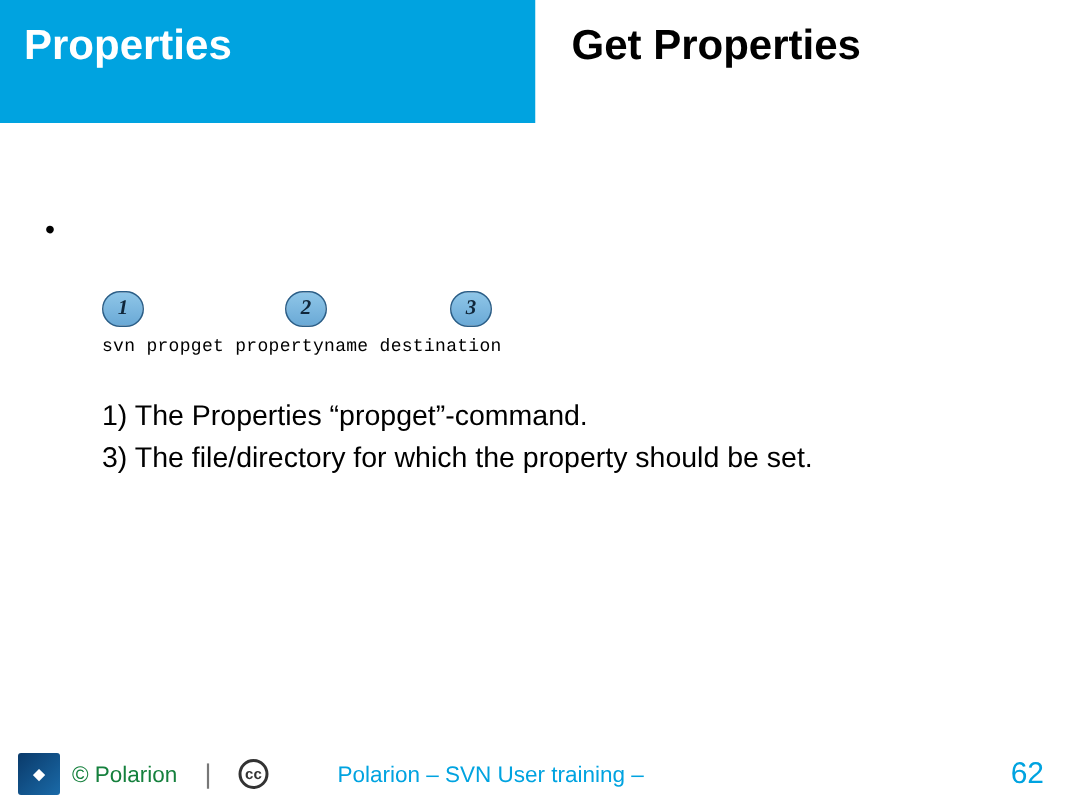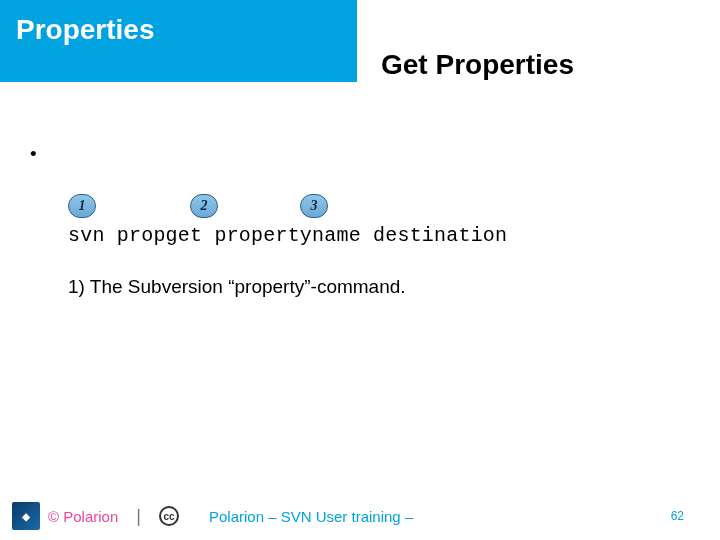--- a/index.html
+++ b/index.html
@@ -8,21 +8,21 @@
   .header {
     width: 720px; height: 82px; display: flex;
   }
   .header-left {
     width: 357px; height: 82px; background: #00a3e0;
     color: #fff; font-weight: bold; font-size: 28px;
     padding: 14px 16px;
   }
   .header-right {
     flex: 1; height: 82px; background: #fff; color: #000;
-    font-weight: bold; font-size: 28px; padding: 14px 24px; margin-top: 35px;
+    font-weight: bold; font-size: 28px; padding: 14px 24px;
   }
   .body {
     padding: 60px 30px 0 30px;
     font-size: 19px; color: #000;
   }
   .bullet-row { display: flex; align-items: flex-start; gap: 18px; margin-bottom: 28px; }
   .bullet-dot { font-size: 19px; line-height: 24px; }
   .bullet-text { font-size: 19px; line-height: 24px; }
   .callouts { display: flex; gap: 0; margin-left: 38px; margin-bottom: 6px; align-items: center; }
   .callout {
@@ -30,42 +30,42 @@
     background: linear-gradient(#8fc6e8, #6aa9d6);
     border: 1px solid #2a5d86;
     display: inline-flex; align-items: center; justify-content: center;
     font-family: Georgia, 'Times New Roman', serif; font-style: italic; font-weight: bold;
     font-size: 14px; color: #10263a;
   }
   .callout-gap-1 { width: 94px; display:inline-block; }
   .callout-gap-2 { width: 82px; display:inline-block; }
   .cmd {
     margin-left: 38px; font-family: "Courier New", monospace;
-    font-size: 20px; letter-spacing: 0.2px; margin-bottom: 26px;
+    font-size: 12px; letter-spacing: 0.2px; margin-bottom: 26px;
   }
   .olist { margin-left: 38px; font-size: 19px; line-height: 28px; }
   .footer {
     position: absolute; left: 0; bottom: 0; width: 720px; height: 48px;
     display: flex; align-items: center; color: #00a3e0;
     font-size: 15px;
   }
   .footer .logo { width: 28px; height: 28px; margin: 0 8px 0 12px;
     background: linear-gradient(135deg,#0a3a6a,#1a6aa8);
     display:inline-flex; align-items:center; justify-content:center;
     color:#fff; font-size:10px; font-weight:bold; border-radius:2px;
   }
-  .footer .copy { color:#ec4899; }
+  .footer .copy { color:#15803d; }
   .footer .divider { color:#777; margin: 0 18px; font-size:18px; }
   .footer .cc {
     width: 20px; height: 20px; border-radius: 50%; border: 2px solid #333;
     display:inline-flex; align-items:center; justify-content:center;
-    font-size: 10px; font-weight:bold; color:#333; margin-right: 30px;
+    font-size: 10px; font-weight:bold; color:#333; margin-right: 46px;
   }
   .footer .title { color:#00a3e0; }
-  .footer .pagenum { position:absolute; right: 36px; color:#00a3e0; font-size: 12px; }
+  .footer .pagenum { position:absolute; right: 24px; color:#00a3e0; font-size: 20px; }
 </style>
 </head>
 <body>
 
 <div class="slide">
   <div class="header">
     <div class="header-left">Properties</div>
     <div class="header-right">Get Properties</div>
   </div>
 
@@ -78,21 +78,22 @@
       <span class="callout">1</span>
       <span class="callout-gap-1"></span>
       <span class="callout">2</span>
       <span class="callout-gap-2"></span>
       <span class="callout">3</span>
     </div>
 
     <div class="cmd">svn propget propertyname destination</div>
 
     <div class="olist">
-      <div>1) <span>The Subversion “property”-command.</span></div>
+      <div>1) <span>The Properties “propget”-command.</span></div>
+      <div>3) <span>The file/directory for which the property should be set.</span></div>
     </div>
   </div>
 
   <div class="footer">
     <span class="logo">◆</span>
     <span class="copy">© Polarion</span>
     <span class="divider">|</span>
     <span class="cc">cc</span>
     <span class="title">Polarion – SVN User training –</span>
     <span class="pagenum">62</span>

